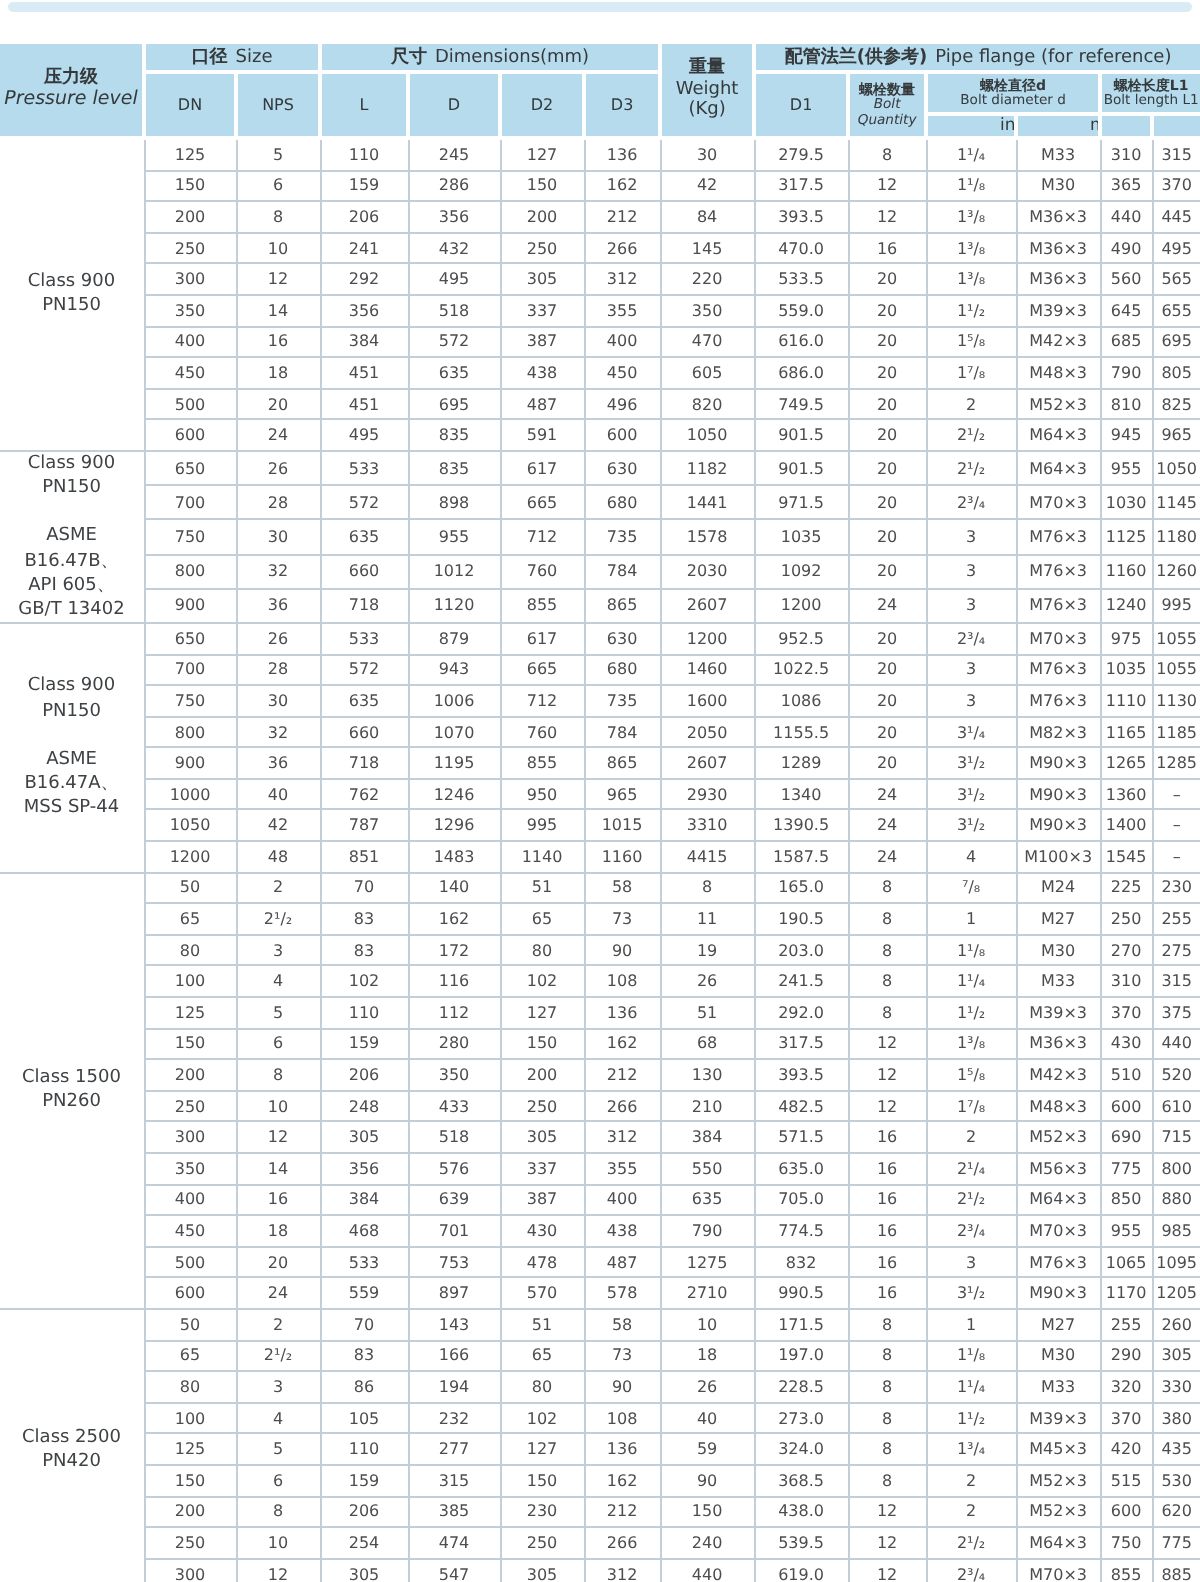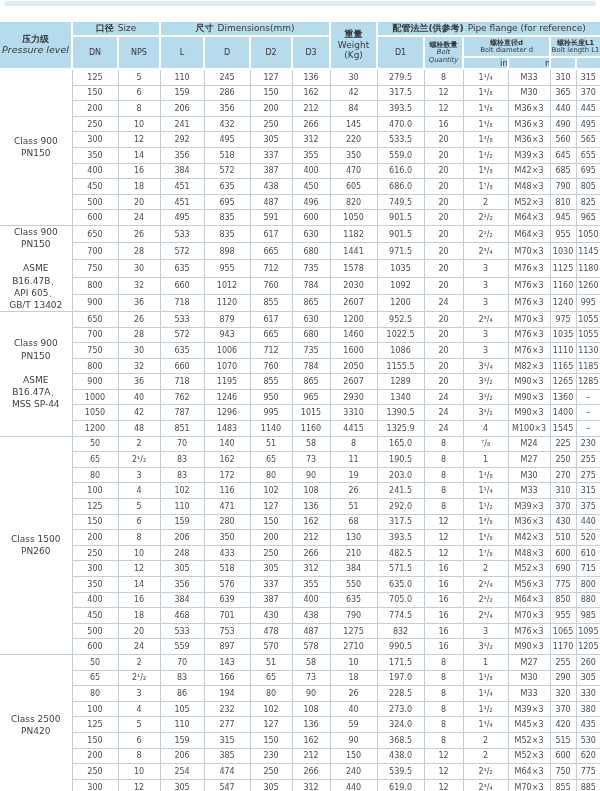--- a/index.html
+++ b/index.html
@@ -447,21 +447,21 @@
         <td>–</td>
       </tr>
       <tr>
         <td>1200</td>
         <td>48</td>
         <td>851</td>
         <td>1483</td>
         <td>1140</td>
         <td>1160</td>
         <td>4415</td>
-        <td>1325.9</td>
+        <td>1587.5</td>
         <td>24</td>
         <td>4</td>
         <td>M100×3</td>
         <td>1545</td>
         <td>–</td>
       </tr>
       <tr class="group-first">
         <td rowspan="14" class="pressure-cell">Class 1500
 PN260</td>
         <td>50</td>
@@ -520,21 +520,21 @@
         <td>8</td>
         <td>1¹/₄</td>
         <td>M33</td>
         <td>310</td>
         <td>315</td>
       </tr>
       <tr>
         <td>125</td>
         <td>5</td>
         <td>110</td>
-        <td>471</td>
+        <td>112</td>
         <td>127</td>
         <td>136</td>
         <td>51</td>
         <td>292.0</td>
         <td>8</td>
         <td>1¹/₂</td>
         <td>M39×3</td>
         <td>370</td>
         <td>375</td>
       </tr>

